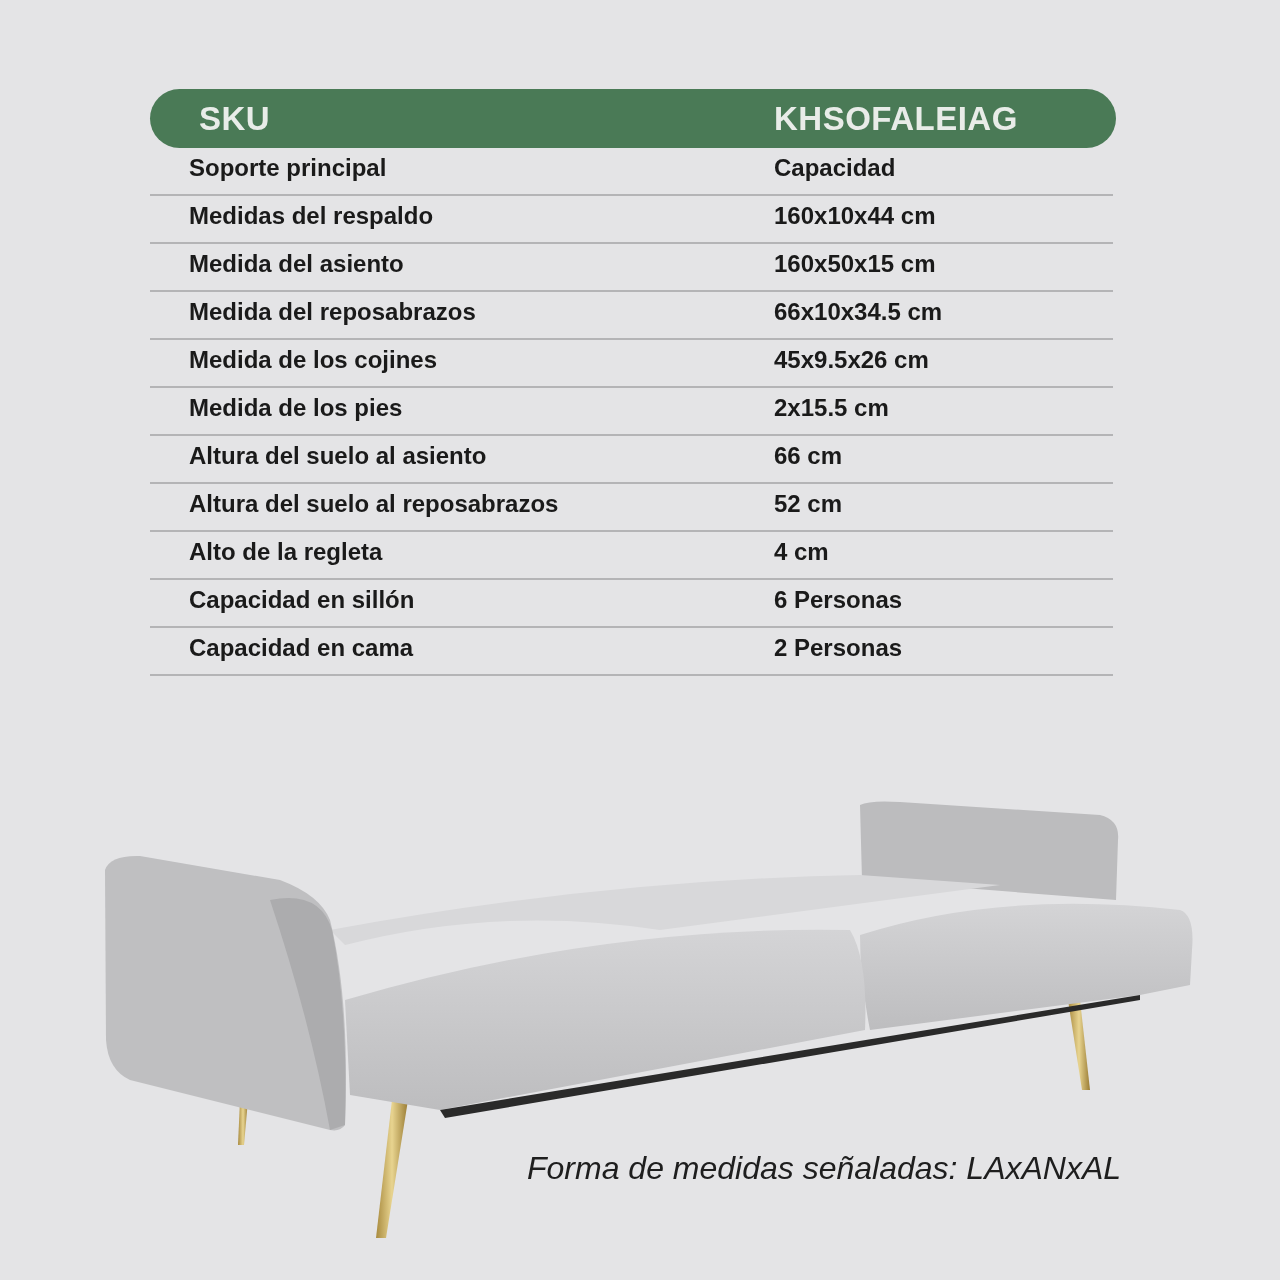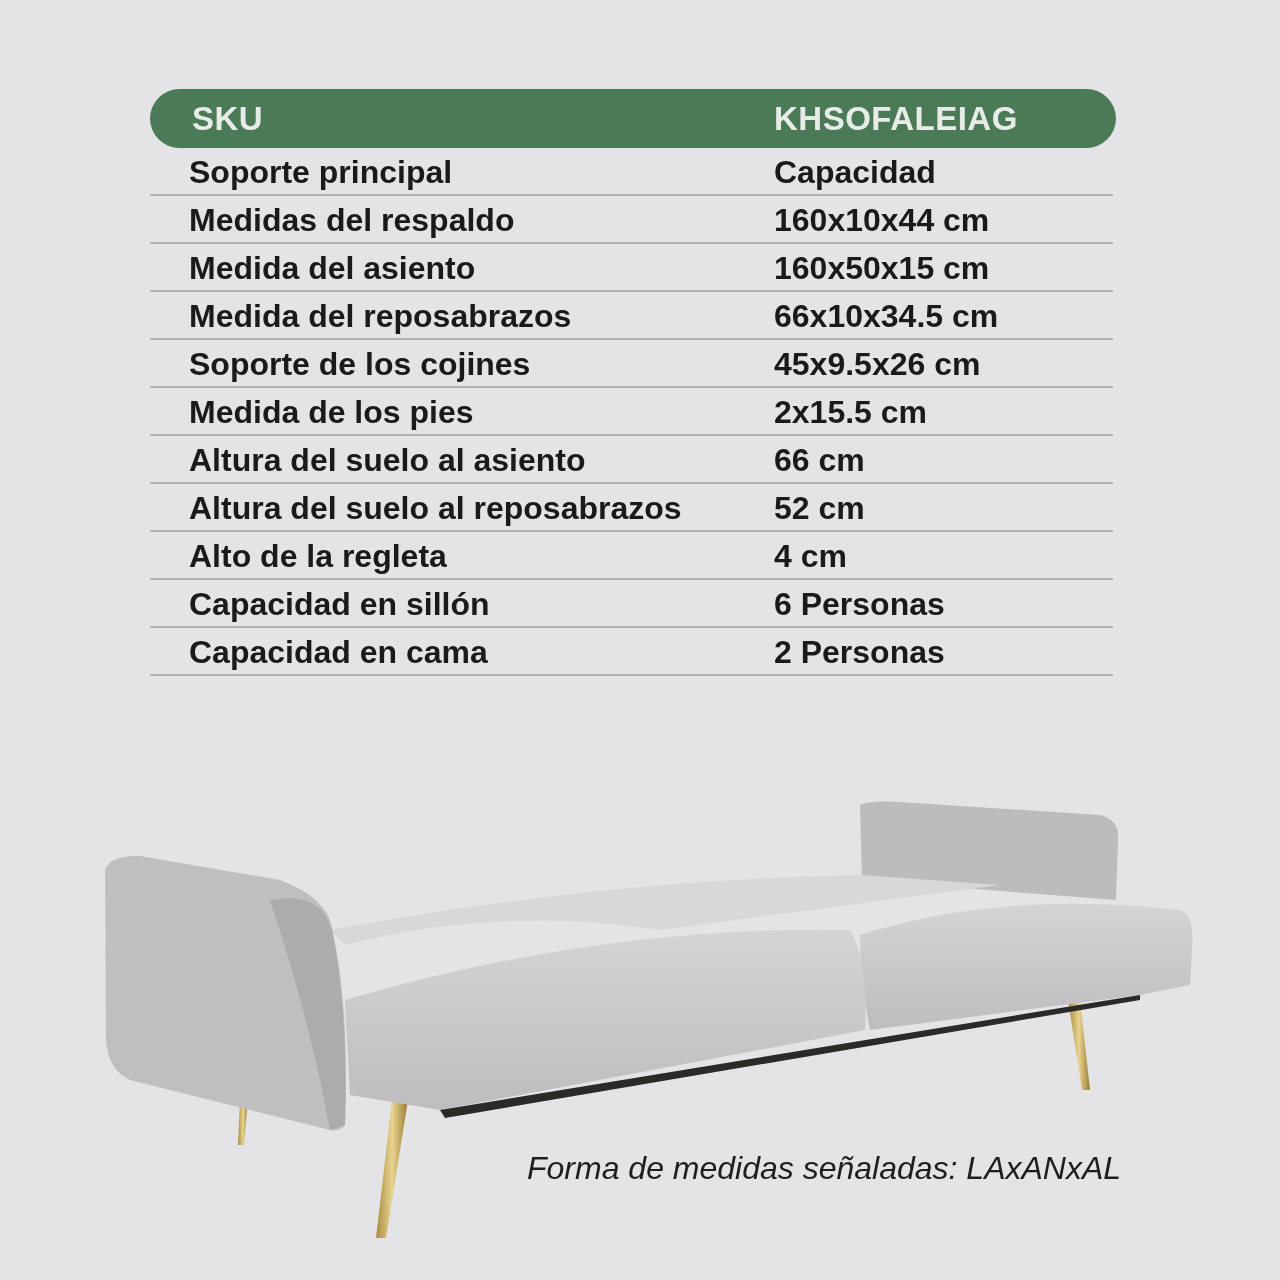--- a/index.html
+++ b/index.html
@@ -6,26 +6,26 @@
   body {
     width:1280px; height:1280px; background:#e4e4e6; position:relative; overflow:hidden;
     font-family: "Liberation Sans", "DejaVu Sans", sans-serif;
   }
   .spec-table { position:absolute; left:150px; top:89px; width:966px; }
   .header-row {
     height:59px; background:#4a7a56; border-radius:30px;
     display:flex; align-items:center; color:#e8ece8; font-weight:bold; font-size:33px;
     letter-spacing:0.5px;
   }
-  .header-row .k { position:absolute; left:42px; }
+  .header-row .k { position:absolute; left:49px; }
   .header-row .v { position:absolute; left:624px; }
   .rows { margin-top:0; }
   .row {
     position:relative; height:46px; border-bottom:2px solid #b4b4b6; width:963px;
-    font-weight:bold; font-size:32px; color:#1a1a1a;
+    font-weight:bold; font-size:24px; color:#1a1a1a;
   }
   .row .k { position:absolute; left:39px; top:6px; white-space:nowrap; }
   .row .v { position:absolute; left:624px; top:6px; white-space:nowrap; }
   .sofa { position:absolute; left:95px; top:795px; width:1110px; height:450px; }
   .caption {
     position:absolute; left:527px; top:1150px; font-style:italic; font-size:32px; color:#1e1e1e;
   }
 </style>
 </head>
 <body>
@@ -46,21 +46,21 @@
       </div>
     <div class="row">
         <span class="k">Medida del asiento</span>
         <span class="v">160x50x15 cm</span>
       </div>
     <div class="row">
         <span class="k">Medida del reposabrazos</span>
         <span class="v">66x10x34.5 cm</span>
       </div>
     <div class="row">
-        <span class="k">Soporte de los cojines</span>
+        <span class="k">Medida de los cojines</span>
         <span class="v">45x9.5x26 cm</span>
       </div>
     <div class="row">
         <span class="k">Medida de los pies</span>
         <span class="v">2x15.5 cm</span>
       </div>
     <div class="row">
         <span class="k">Altura del suelo al asiento</span>
         <span class="v">66 cm</span>
       </div>

